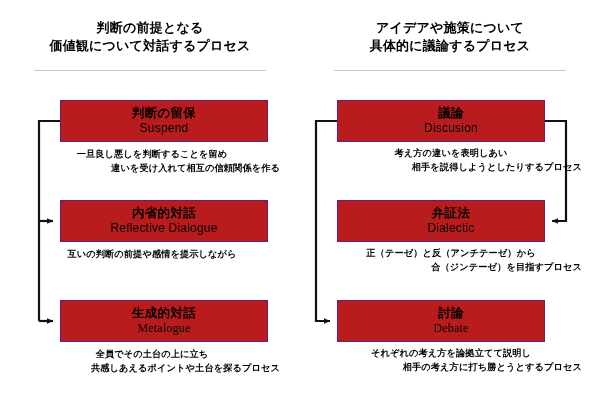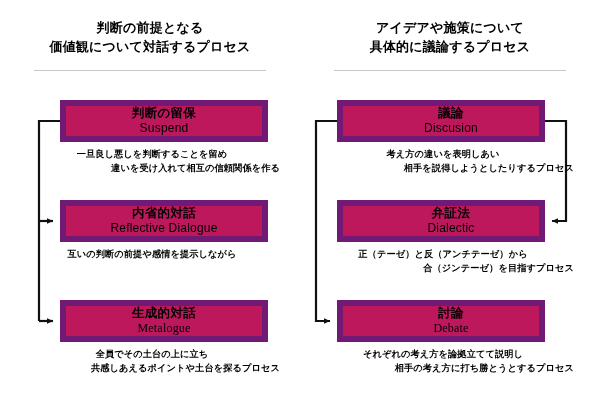--- a/index.html
+++ b/index.html
@@ -37,39 +37,39 @@
     position: absolute;
     left: 20px;
     top: 18px;
     width: 260px;
     text-align: center;
     font-weight: bold;
     font-size: 13px;
     line-height: 19px;
     letter-spacing: 0.2px;
   }
-  .col-header .line2 { display: block; }
+  .col-header .line2 { display: block; font-family: Liberation Mono, monospace; }
 
   .col-rule {
     position: absolute;
     top: 70px;
     left: 34px;
     width: 232px;
     height: 1px;
     background: #c9c9c9;
   }
 
   .node {
     position: absolute;
     left: 60px;
     width: 208px;
     height: 42px;
     box-sizing: border-box;
-    border: 6px solid #701a75;
-    background: #be185d;
+    border: 1px solid #701a75;
+    background: #b91c1c;
     display: flex;
     flex-direction: column;
     align-items: center;
     justify-content: center;
     z-index: 3;
   }
   .column.right .node { left: 37px; padding-left: 20px; }
 
   .node-title {
     font-weight: bold;
@@ -87,21 +87,21 @@
     position: absolute;
     left: 24px;
     width: 256px;
     text-align: center;
     font-weight: bold;
     font-size: 9.2px;
     line-height: 14px;
     letter-spacing: 0.1px;
     z-index: 2;
   }
-  .column.right .caption { left: 12px; width: 262px; }
+  .column.right .caption { left: 20px; width: 262px; font-family: Liberation Mono, monospace; }
   .caption .line2 { display: block; text-align: right; }
 
   .row1 { top: 100px; }
   .row2 { top: 200px; }
   .row3 { top: 300px; font-family: Liberation Serif, serif; }
 
   .cap1 { top: 147px; }
   .cap2 { top: 247px; }
   .cap3 { top: 347px; }
 

